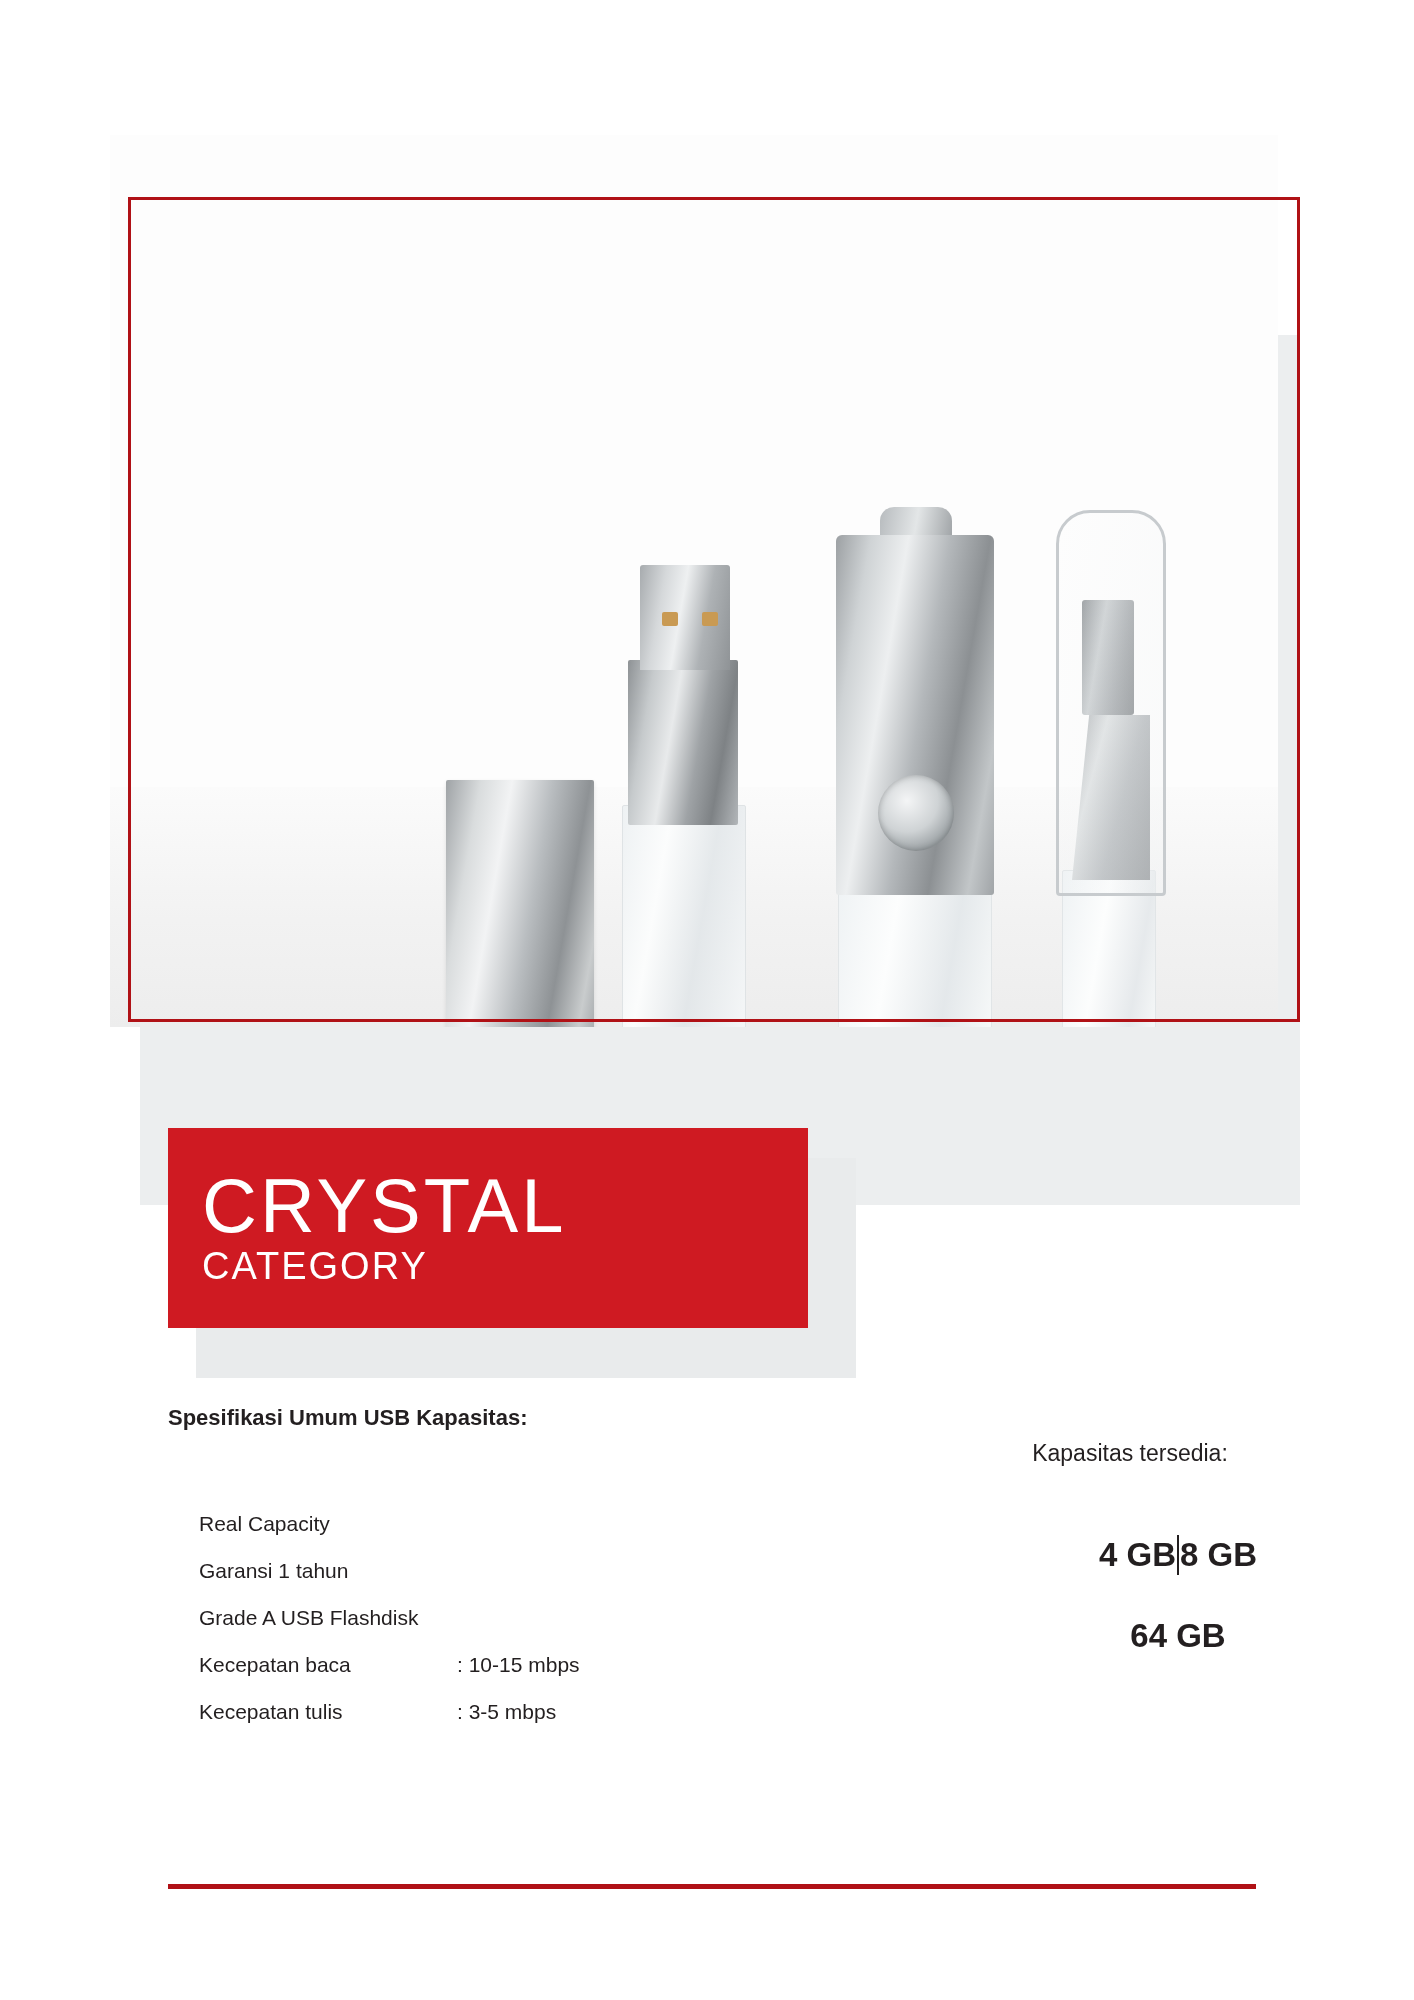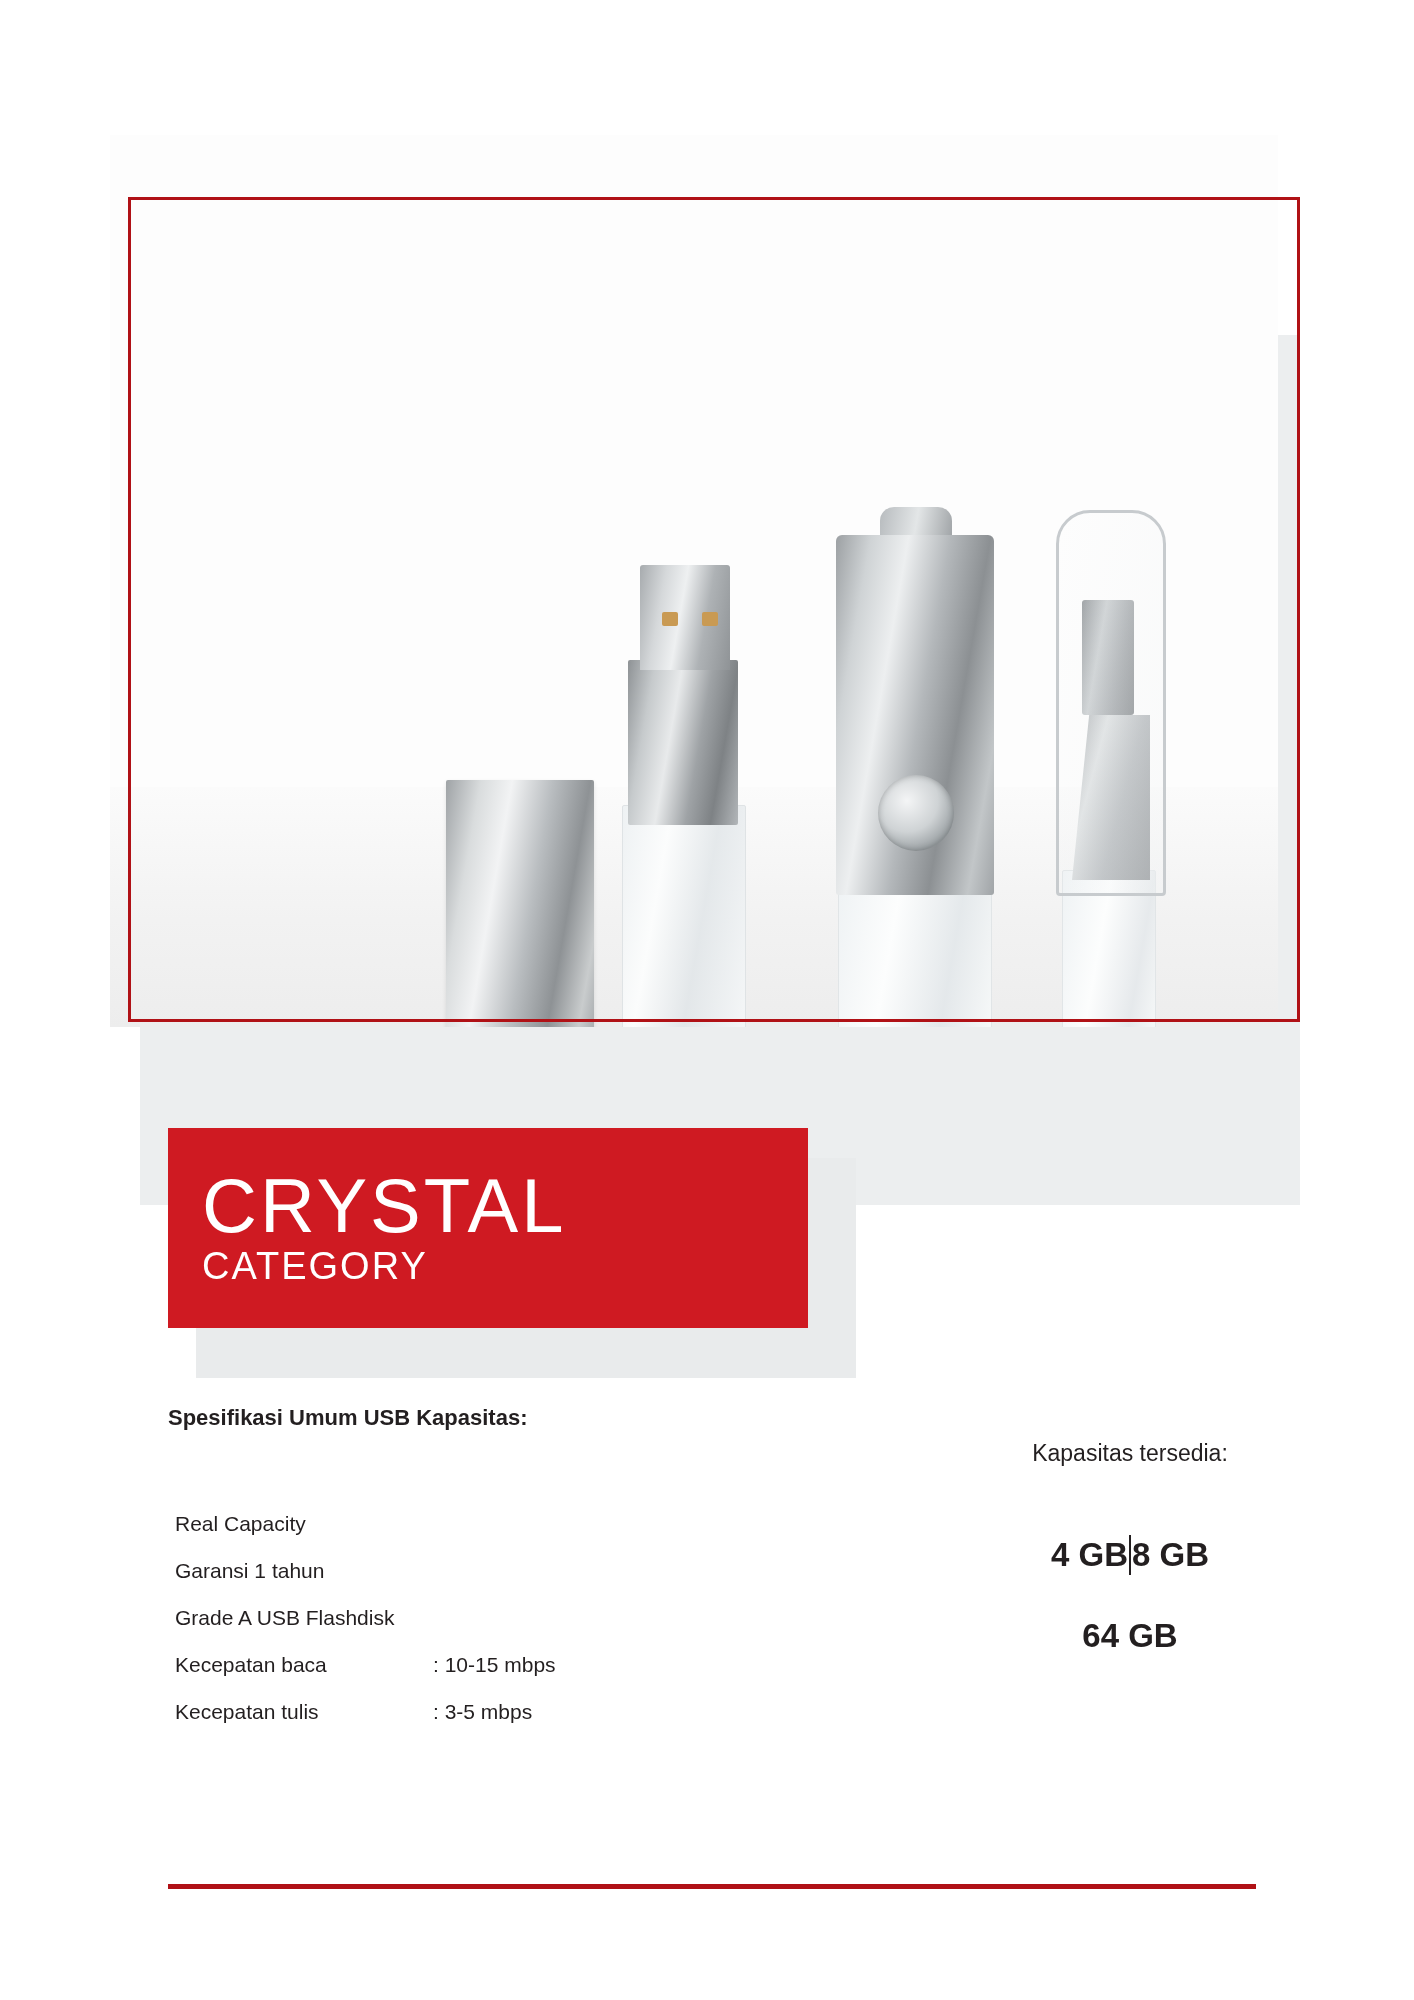--- a/index.html
+++ b/index.html
@@ -198,37 +198,38 @@
     position: absolute;
     left: 175px;
     top: 1500px;
     width: 560px;
   }
   .spec-line {
     font-size: 21px;
     color: #231f20;
     line-height: 47px;
     white-space: nowrap;
+    margin-left: 24px;
   }
   .spec-line .lbl { display: inline-block; width: 258px; }
   .spec-line .val { display: inline-block; }
 
   
   .cap-title {
     position: absolute;
     left: 940px;
     top: 1440px;
     width: 380px;
     text-align: center;
     font-size: 23px;
     color: #231f20;
   }
   .cap-rows {
     position: absolute;
-    left: 930px;
+    left: 978px;
     top: 1535px;
     width: 400px;
     text-align: center;
   }
   .cap-row {
     font-size: 33px;
     font-weight: bold;
     color: #231f20;
     margin-bottom: 42px;
     display: flex;

